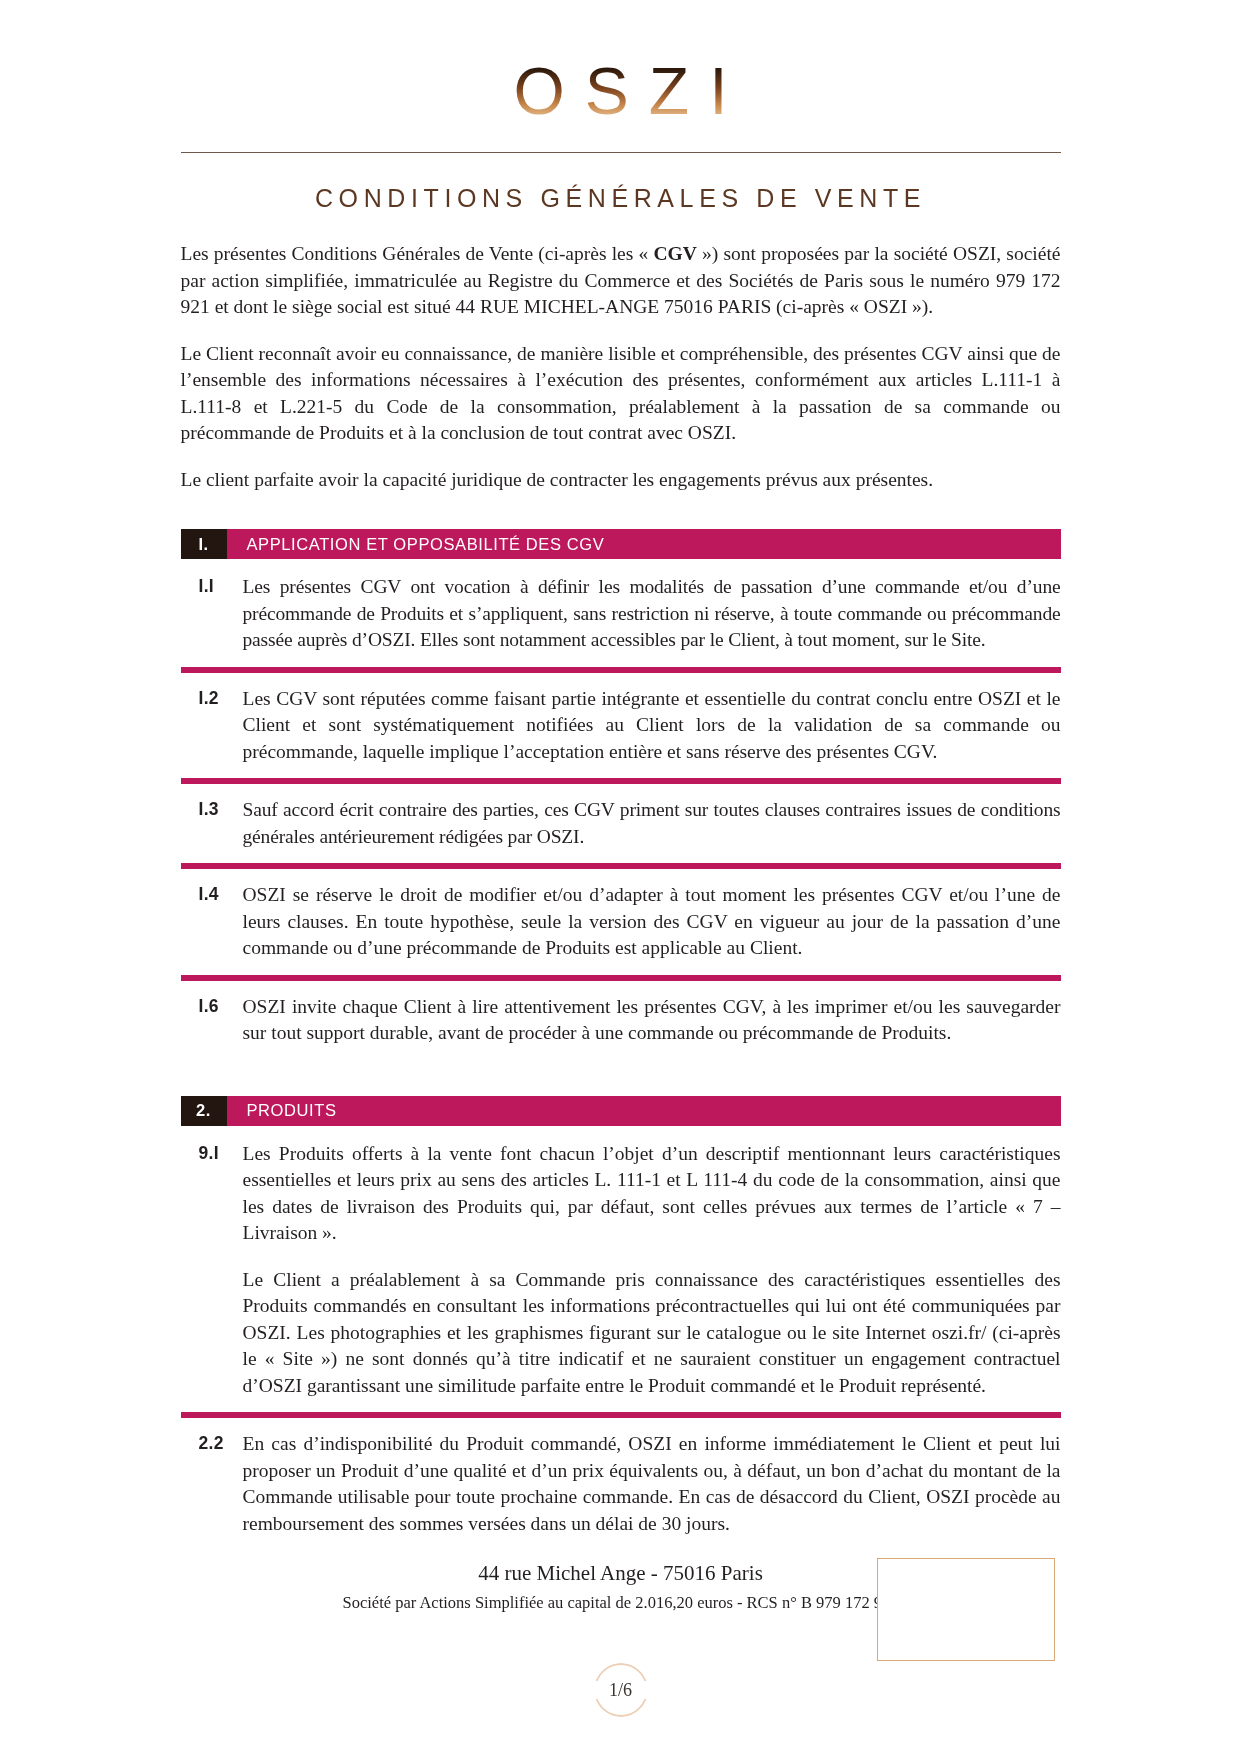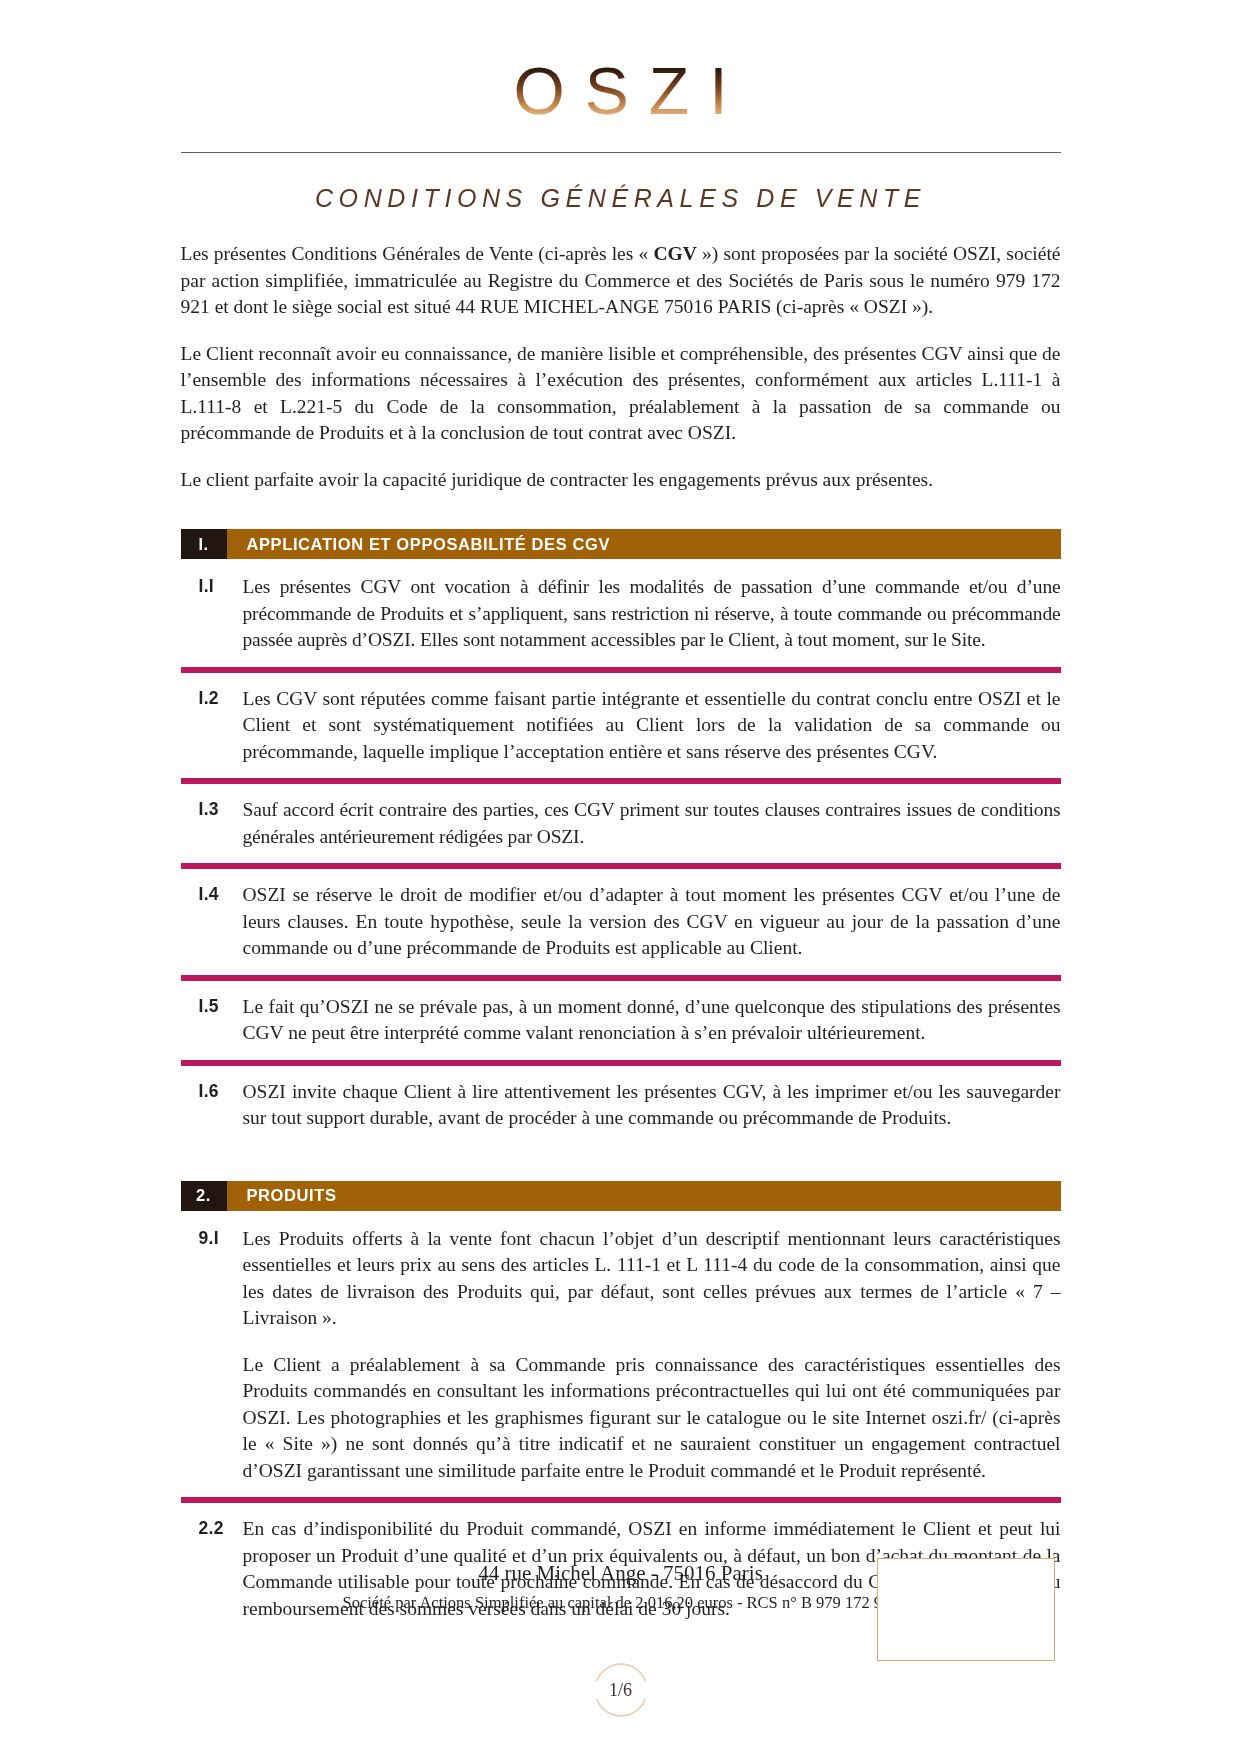--- a/index.html
+++ b/index.html
@@ -49,21 +49,20 @@
 
   
   .doc-title {
     text-align: center;
     font-family: "Liberation Sans", sans-serif;
     font-size: 25px;
     font-weight: 400;
     letter-spacing: 5.6px;
     color: #5c3822;
     margin-top: 31px;
-    font-style: italic;
   }
 
   
   .body-wrap {
     width: 880px;
     margin: 0 auto;
     padding-top: 28px;
   }
   p.intro {
     font-size: 19.5px;
@@ -90,25 +89,25 @@
     font-family: "Liberation Sans", sans-serif;
     font-size: 16.5px;
     font-weight: bold;
     letter-spacing: 0.5px;
     display: flex;
     align-items: center;
     justify-content: center;
   }
   .section-title {
     flex: 1 1 auto;
-    background: #a16207;
+    background: #be185d;
     color: #ffffff;
     font-family: "Liberation Sans", sans-serif;
     font-size: 16.5px;
-    font-weight: bold;
+    font-weight: normal;
     letter-spacing: 0.6px;
     display: flex;
     align-items: center;
     padding-left: 20px;
   }
 
   
   .clause {
     display: flex;
     align-items: flex-start;
@@ -244,26 +243,20 @@
       </div>
     </div>
 
     <div class="clause">
       <div class="clause-num">I.4</div>
       <div class="clause-body">
         <p>OSZI se réserve le droit de modifier et/ou d’adapter à tout moment les présentes CGV et/ou l’une de leurs clauses. En toute hypothèse, seule la version des CGV en vigueur au jour de la passation d’une commande ou d’une précommande de Produits est applicable au Client.</p>
       </div>
     </div>
 
-    <div class="clause">
-      <div class="clause-num">I.5</div>
-      <div class="clause-body">
-        <p>Le fait qu’OSZI ne se prévale pas, à un moment donné, d’une quelconque des stipulations des présentes CGV ne peut être interprété comme valant renonciation à s’en prévaloir ultérieurement.</p>
-      </div>
-    </div>
 
     <div class="clause no-rule">
       <div class="clause-num">I.6</div>
       <div class="clause-body">
         <p>OSZI invite chaque Client à lire attentivement les présentes CGV, à les imprimer et/ou les sauvegarder sur tout support durable, avant de procéder à une commande ou précommande de Produits.</p>
       </div>
     </div>
 
     <div class="section-bar">
       <div class="section-num">2.</div>

